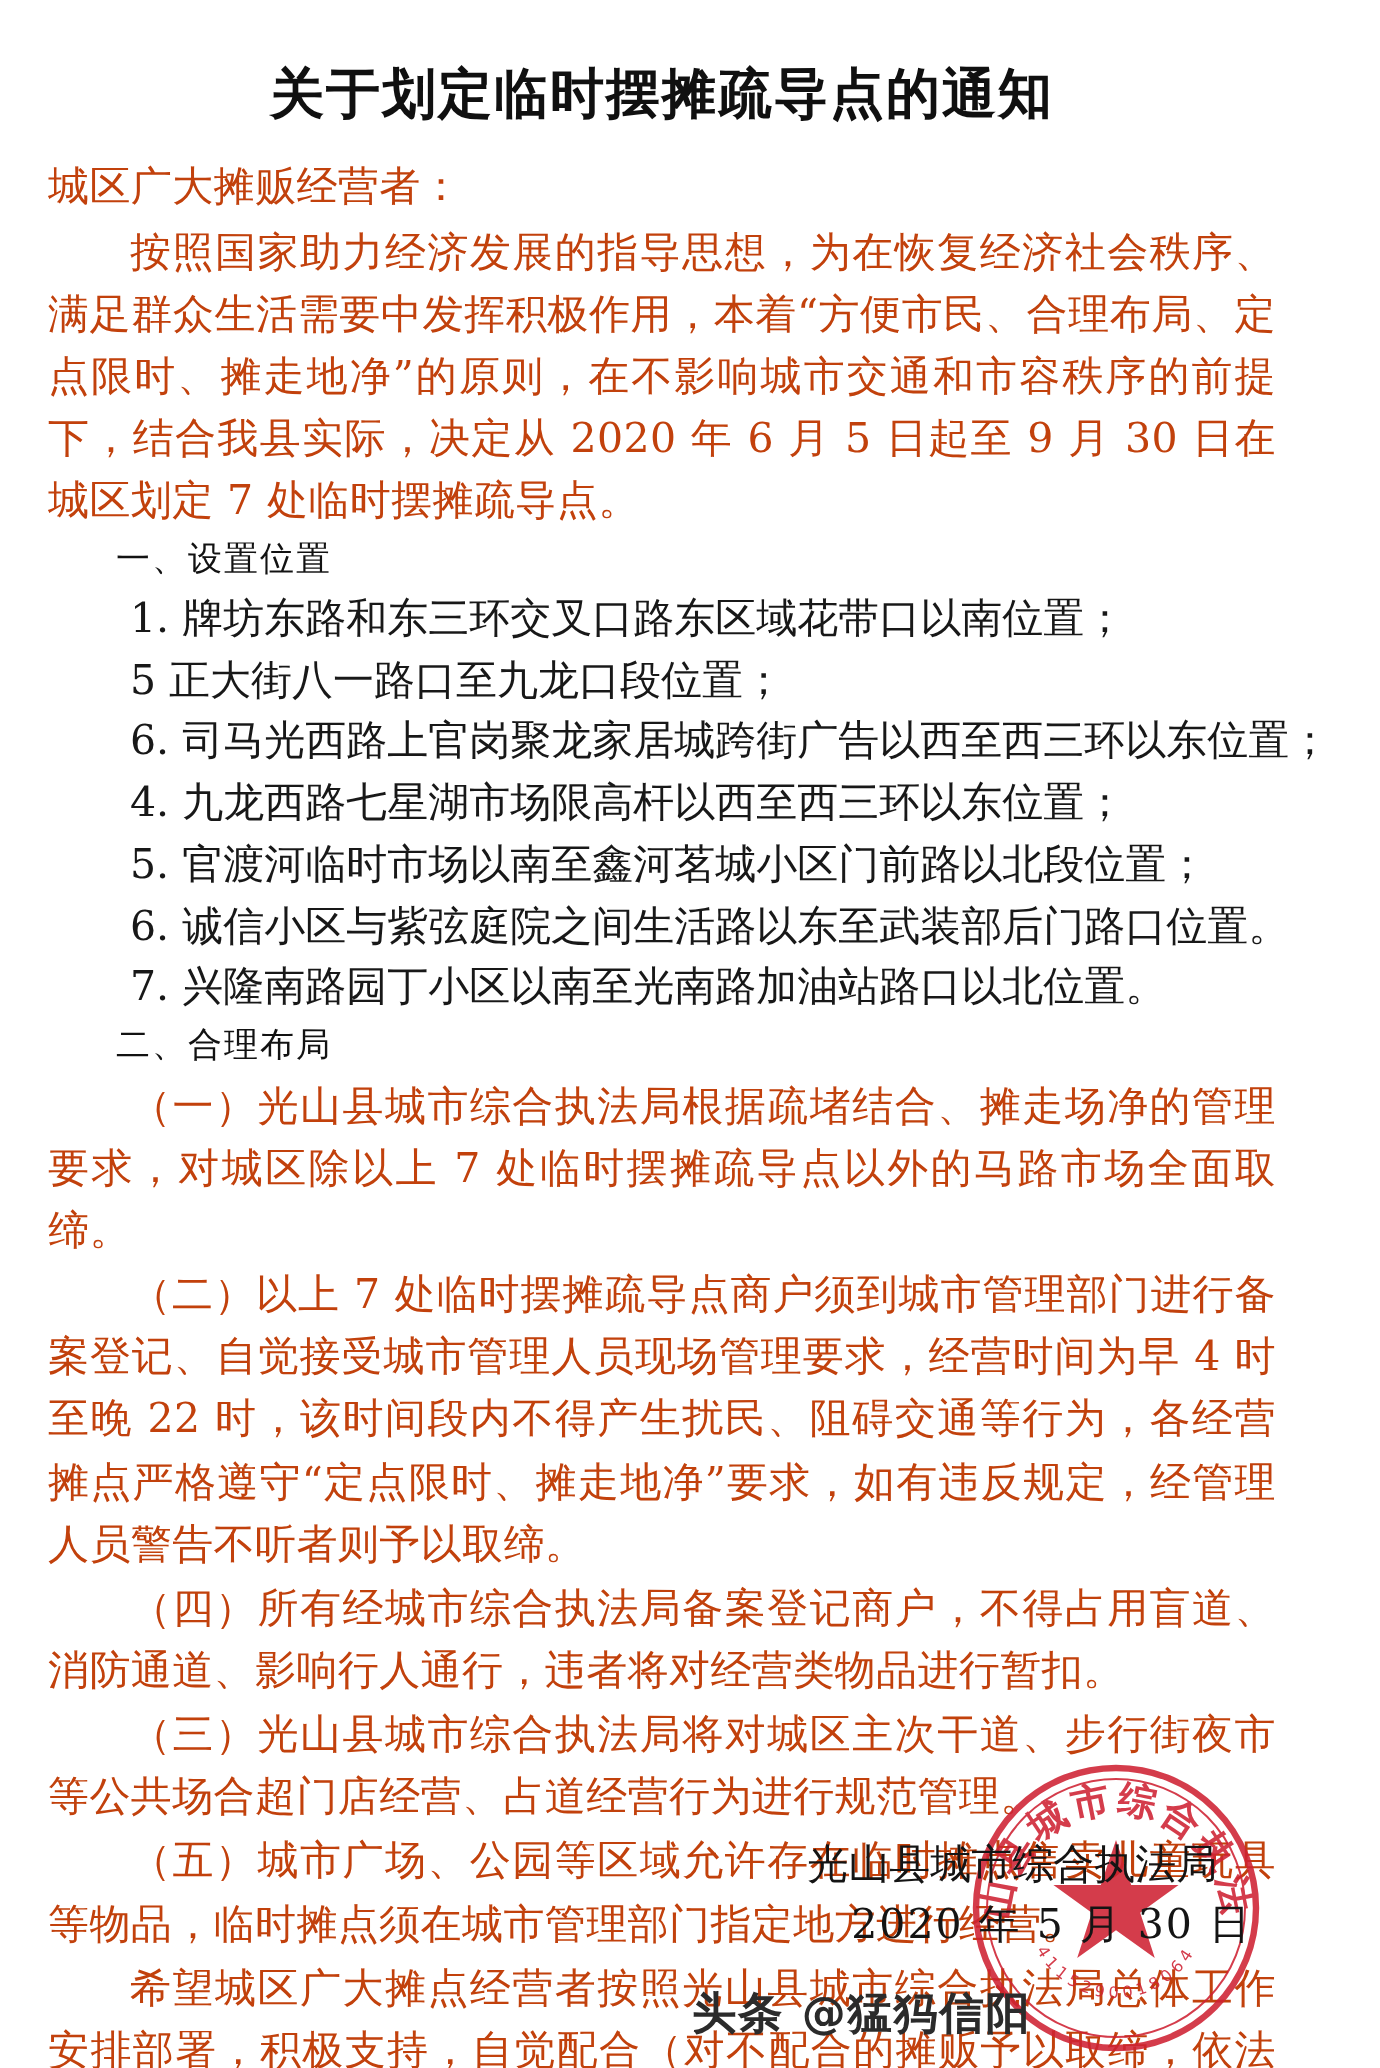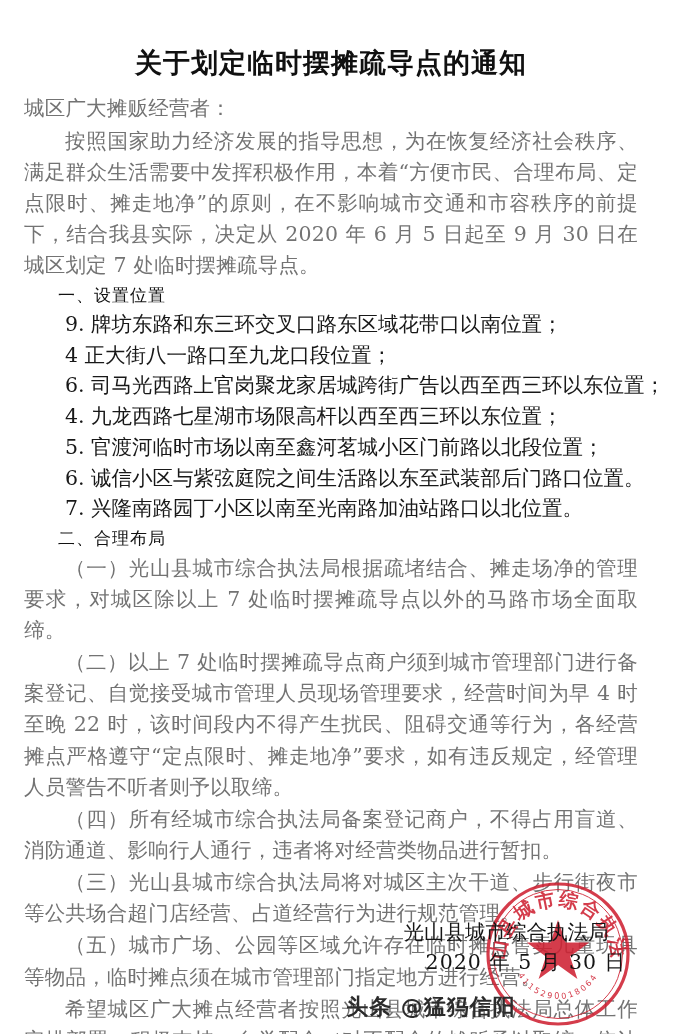--- a/index.html
+++ b/index.html
@@ -14,21 +14,21 @@
     overflow: hidden;
     font-family: "DejaVu Serif", "Liberation Serif", serif;
     color: #151515;
   }
 
   #doc {
     position: relative;
     width: 662px;
     height: 1034px;
     box-sizing: border-box;
-    padding: 15px 24px;
+    padding: 0 24px;
   }
 
   
   .doc-title {
     text-align: center;
     font-family: "DejaVu Sans", "Liberation Sans", sans-serif;
     font-weight: 700;
     font-size: 27px;
     letter-spacing: 1px;
     color: #101010;
@@ -38,21 +38,21 @@
     line-height: 1.2;
   }
 
   
   .para {
     font-size: 20.5px;
     line-height: 1.52;
     text-align: justify;
     text-justify: inter-ideograph;
     margin: 0;
-    color: #737373;
+    color: #c2410c;
     letter-spacing: 0.2px;
   }
   .salutation {
     text-indent: 0;
     margin-bottom: 1px;
   }
   .indent2 {
     text-indent: 2em;
   }
   .noindent {
@@ -145,22 +145,22 @@
   <h1 class="doc-title">关于划定临时摆摊疏导点的通知</h1>
 
   <p class="para salutation">城区广大摊贩经营者：</p>
 
   <p class="para indent2">按照国家助力经济发展的指导思想，为在恢复经济社会秩序、满足群众生活需要中发挥积极作用，本着“方便市民、合理布局、定点限时、摊走地净”的原则，在不影响城市交通和市容秩序的前提下，结合我县实际，决定从 2020 年 6 月 5 日起至 9 月 30 日在城区划定 7 处临时摆摊疏导点。</p>
 
 
   <p class="section-heading">一、设置位置</p>
 
   <ul class="loc-list">
-    <li class="loc-item">9. 牌坊东路和东三环交叉口路东区域花带口以南位置；</li>
-    <li class="loc-item">4 正大街八一路口至九龙口段位置；</li>
+    <li class="loc-item">1. 牌坊东路和东三环交叉口路东区域花带口以南位置；</li>
+    <li class="loc-item">5 正大街八一路口至九龙口段位置；</li>
     <li class="loc-item">6. 司马光西路上官岗聚龙家居城跨街广告以西至西三环以东位置；</li>
     <li class="loc-item">4. 九龙西路七星湖市场限高杆以西至西三环以东位置；</li>
     <li class="loc-item">5. 官渡河临时市场以南至鑫河茗城小区门前路以北段位置；</li>
     <li class="loc-item">6. 诚信小区与紫弦庭院之间生活路以东至武装部后门路口位置。</li>
     <li class="loc-item">7. 兴隆南路园丁小区以南至光南路加油站路口以北位置。</li>
   </ul>
 
   <p class="section-heading">二、合理布局</p>
 
   <p class="para indent2 req-para">（一）光山县城市综合执法局根据疏堵结合、摊走场净的管理要求，对城区除以上 7 处临时摆摊疏导点以外的马路市场全面取缔。</p>

